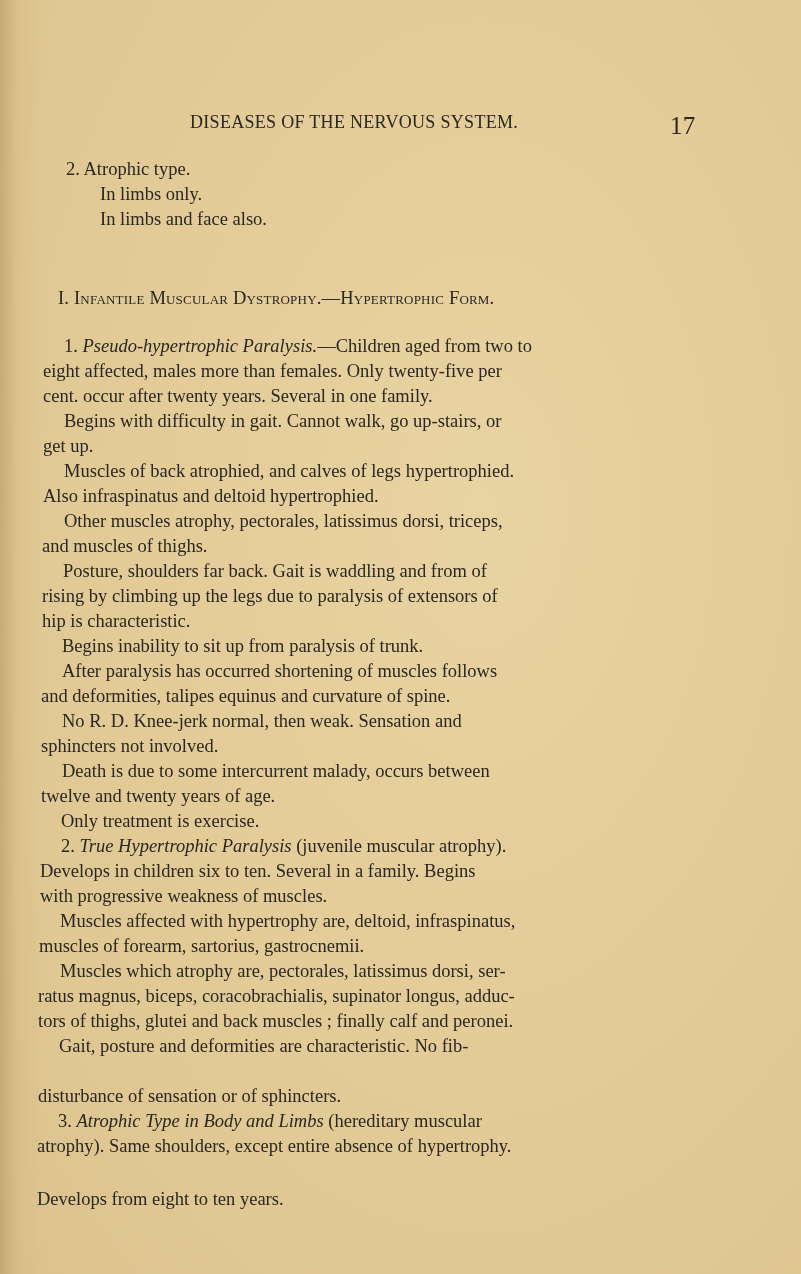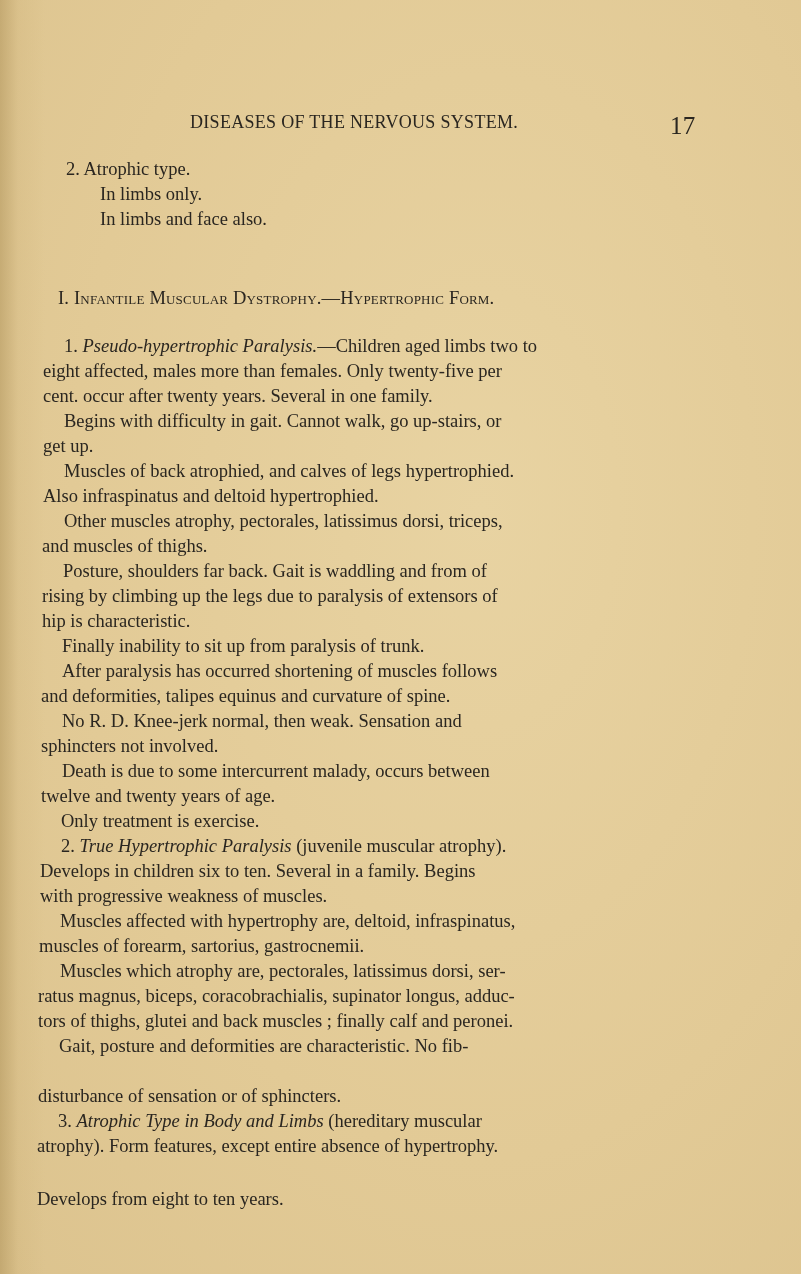--- a/index.html
+++ b/index.html
@@ -38,34 +38,34 @@
   </div>
 
   <div class="line" style="top:157px; left:66px;">2. Atrophic type.</div>
   <div class="line" style="top:182px; left:100px;">In limbs only.</div>
   <div class="line" style="top:207px; left:100px;">In limbs and face also.</div>
 
   <div class="line sc" style="top:286px; left:58px;">I. Infantile Muscular Dystrophy.—Hypertrophic Form.</div>
 
   <div class="line just" style="top:334px; left:64px; width:384px;">
     <span>1.</span>
-    <i>Pseudo-hypertrophic Paralysis.</i><span>—Children aged limbs two to</span>
+    <i>Pseudo-hypertrophic Paralysis.</i><span>—Children aged from two to</span>
   </div>
   <div class="line just" style="top:359px; left:43px; width:406px;">eight affected, males more than females.  Only twenty-five per</div>
   <div class="line" style="top:384px; left:43px;">cent. occur after twenty years.  Several in one family.</div>
   <div class="line just" style="top:409px; left:64px; width:385px;">Begins with difficulty in gait.  Cannot walk, go up-stairs, or</div>
   <div class="line" style="top:434px; left:43px;">get up.</div>
   <div class="line just" style="top:459px; left:64px; width:384px;">Muscles of back atrophied, and calves of legs hypertrophied.</div>
   <div class="line" style="top:484px; left:43px;">Also infraspinatus and deltoid hypertrophied.</div>
   <div class="line just" style="top:509px; left:64px; width:384px;">Other muscles atrophy, pectorales, latissimus dorsi, triceps,</div>
   <div class="line" style="top:534px; left:42px;">and muscles of thighs.</div>
   <div class="line just" style="top:559px; left:63px; width:385px;">Posture, shoulders far back.  Gait is waddling and from of</div>
   <div class="line just" style="top:584px; left:42px; width:406px;">rising by climbing up the legs due to paralysis of extensors of</div>
   <div class="line" style="top:609px; left:42px;">hip is characteristic.</div>
-  <div class="line" style="top:634px; left:62px;">Finally inability to sit up from paralysis of trunk.</div>
+  <div class="line" style="top:634px; left:62px;">Begins inability to sit up from paralysis of trunk.</div>
   <div class="line just" style="top:659px; left:62px; width:384px;">After paralysis has occurred shortening of muscles follows</div>
   <div class="line" style="top:684px; left:41px;">and deformities, talipes equinus and curvature of spine.</div>
   <div class="line just" style="top:709px; left:62px; width:384px;">No R. D.  Knee-jerk normal, then weak.  Sensation and</div>
   <div class="line" style="top:734px; left:41px;">sphincters not involved.</div>
   <div class="line just" style="top:759px; left:62px; width:383px;">Death is due to some intercurrent malady, occurs between</div>
   <div class="line" style="top:784px; left:41px;">twelve and twenty years of age.</div>
   <div class="line" style="top:809px; left:61px;">Only treatment is exercise.</div>
 
   <div class="line just" style="top:834px; left:61px; width:383px;">
     <span>2.</span>
@@ -78,16 +78,16 @@
   <div class="line just" style="top:959px; left:60px; width:383px;">Muscles which atrophy are, pectorales, latissimus dorsi, ser-</div>
   <div class="line just" style="top:984px; left:38px; width:404px;">ratus magnus, biceps, coracobrachialis, supinator longus, adduc-</div>
   <div class="line just" style="top:1009px; left:38px; width:403px;">tors of thighs, glutei and back muscles ; finally calf and peronei.</div>
   <div class="line just" style="top:1034px; left:59px; width:382px;">Gait, posture and deformities are characteristic.  No fib-</div>
   <div class="line" style="top:1084px; left:38px;">disturbance of sensation or of sphincters.</div>
 
   <div class="line just" style="top:1109px; left:58px; width:383px;">
     <span>3.</span>
     <i>Atrophic Type in Body and Limbs</i><span> (hereditary muscular</span>
   </div>
-  <div class="line just" style="top:1134px; left:37px; width:403px;">atrophy).  Form features, except entire absence of hypertrophy.</div>
+  <div class="line just" style="top:1134px; left:37px; width:403px;">atrophy).  Same shoulders, except entire absence of hypertrophy.</div>
   <div class="line" style="top:1159px; left:37px;margin-top:28px;">Develops from eight to ten years.</div>
 
 </div>
 
 </body></html>

